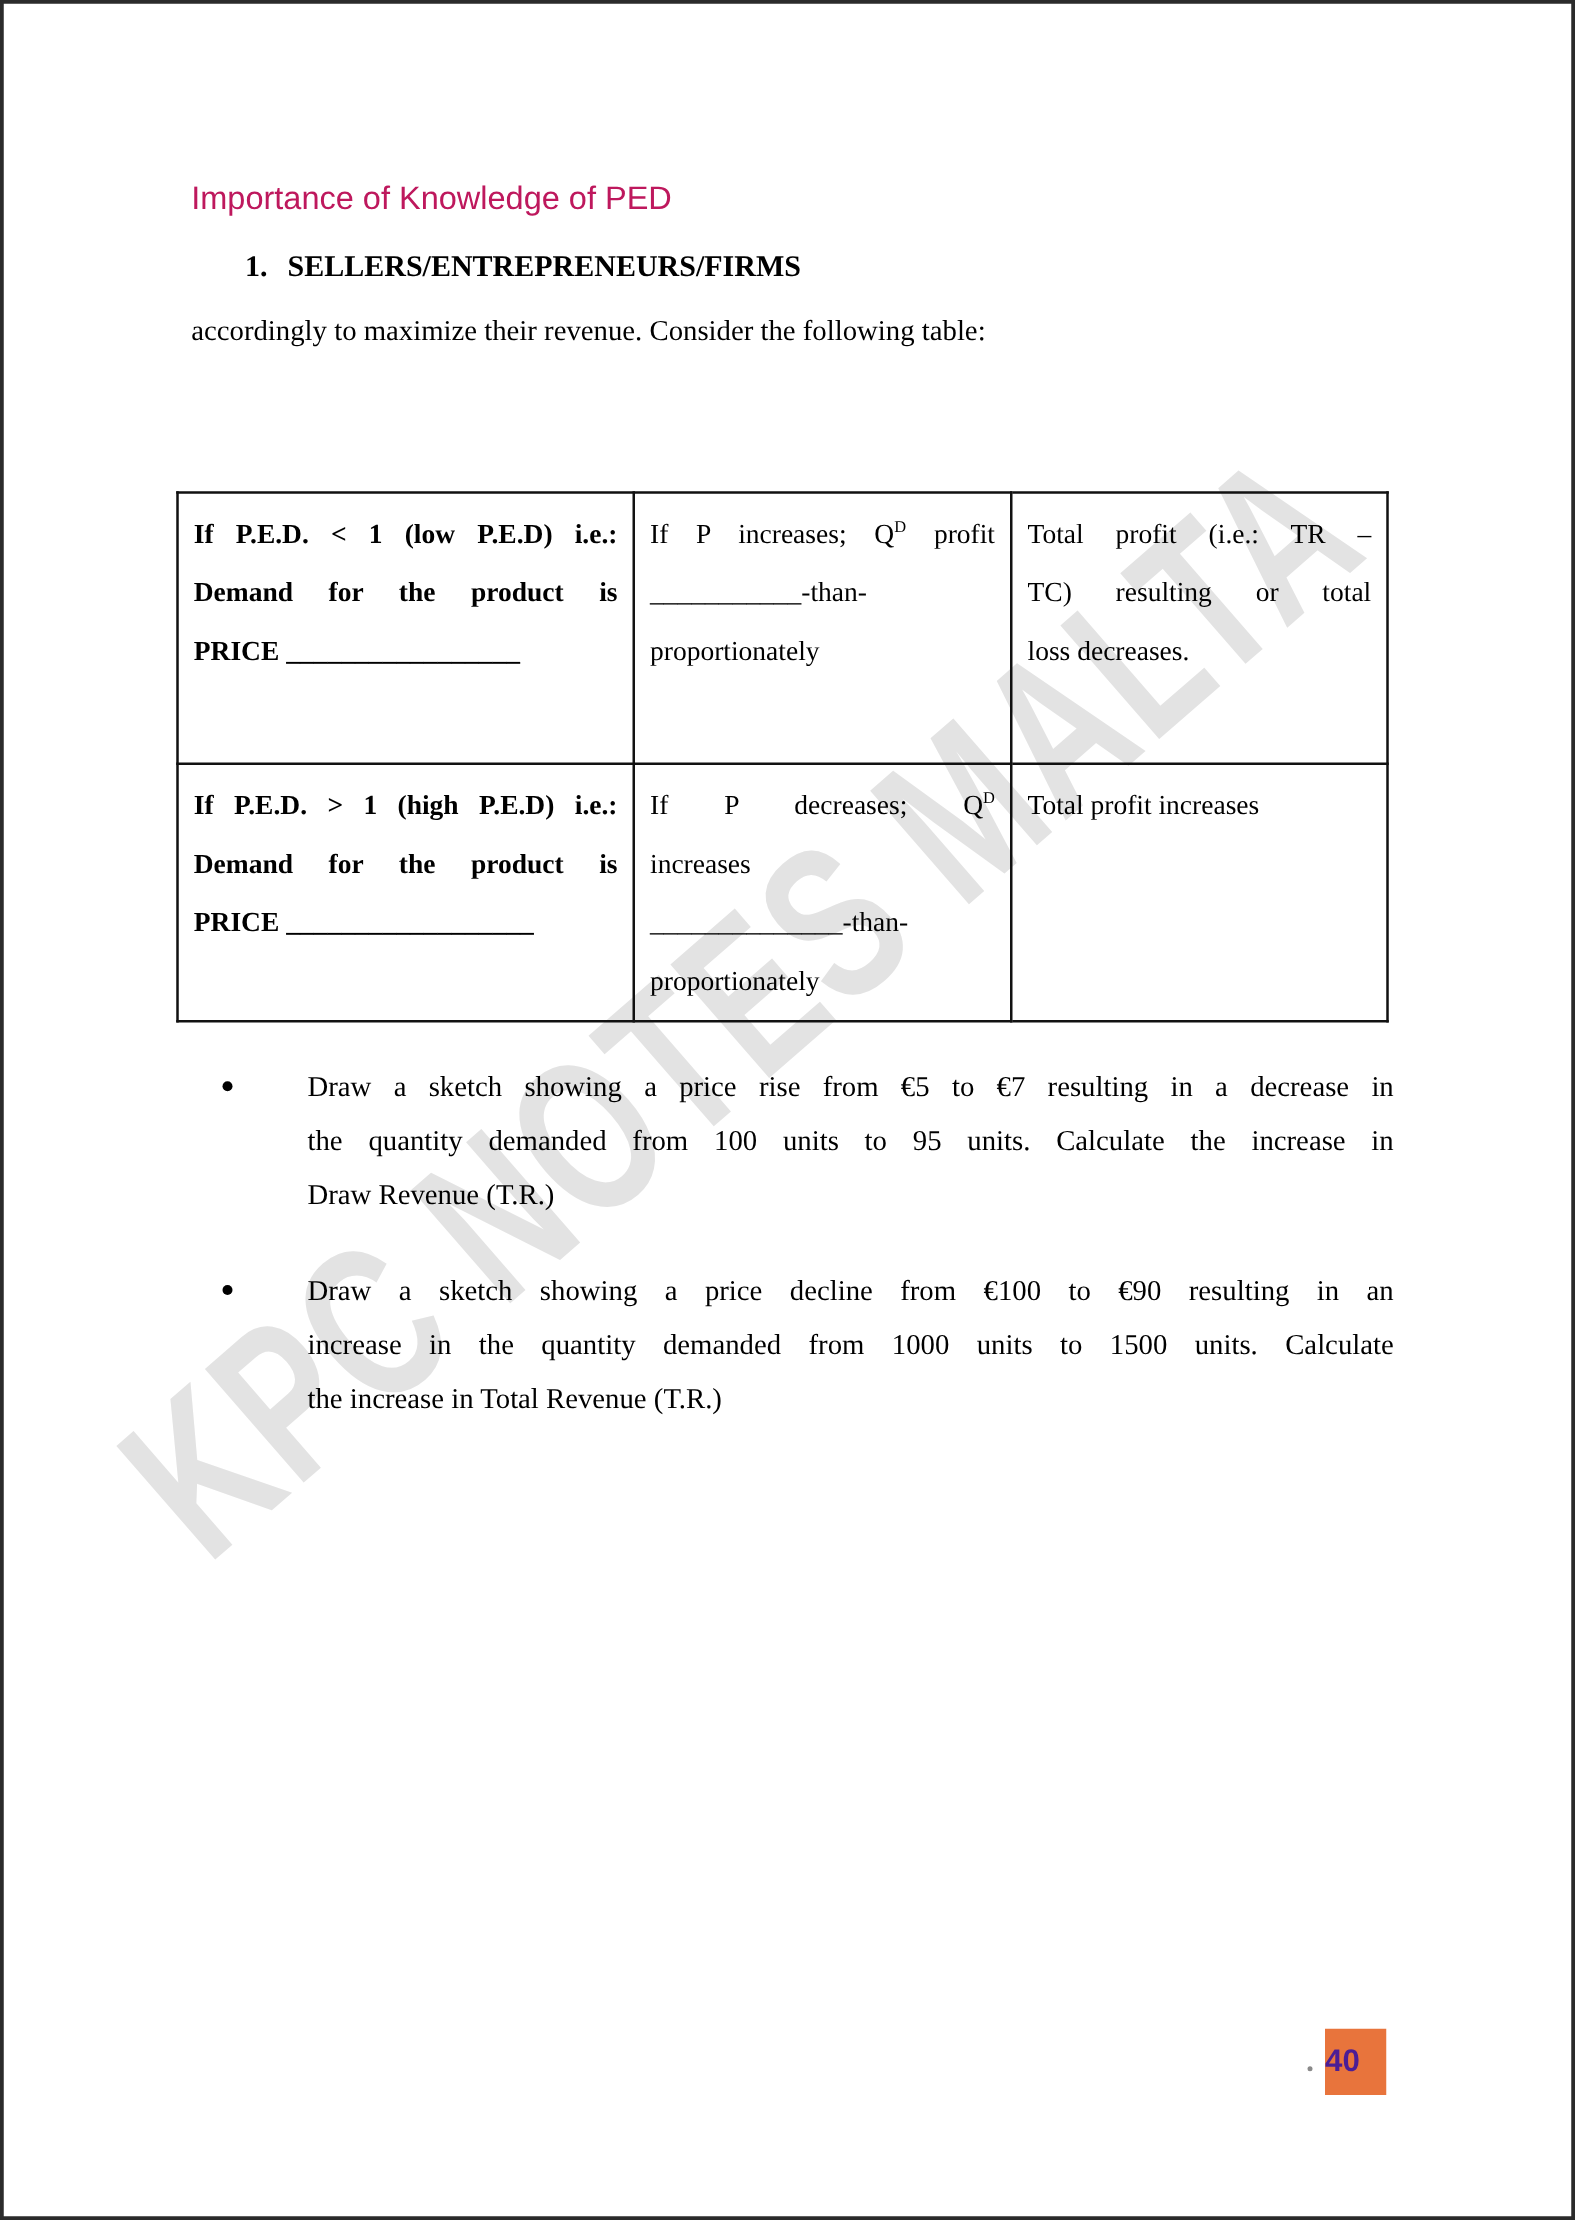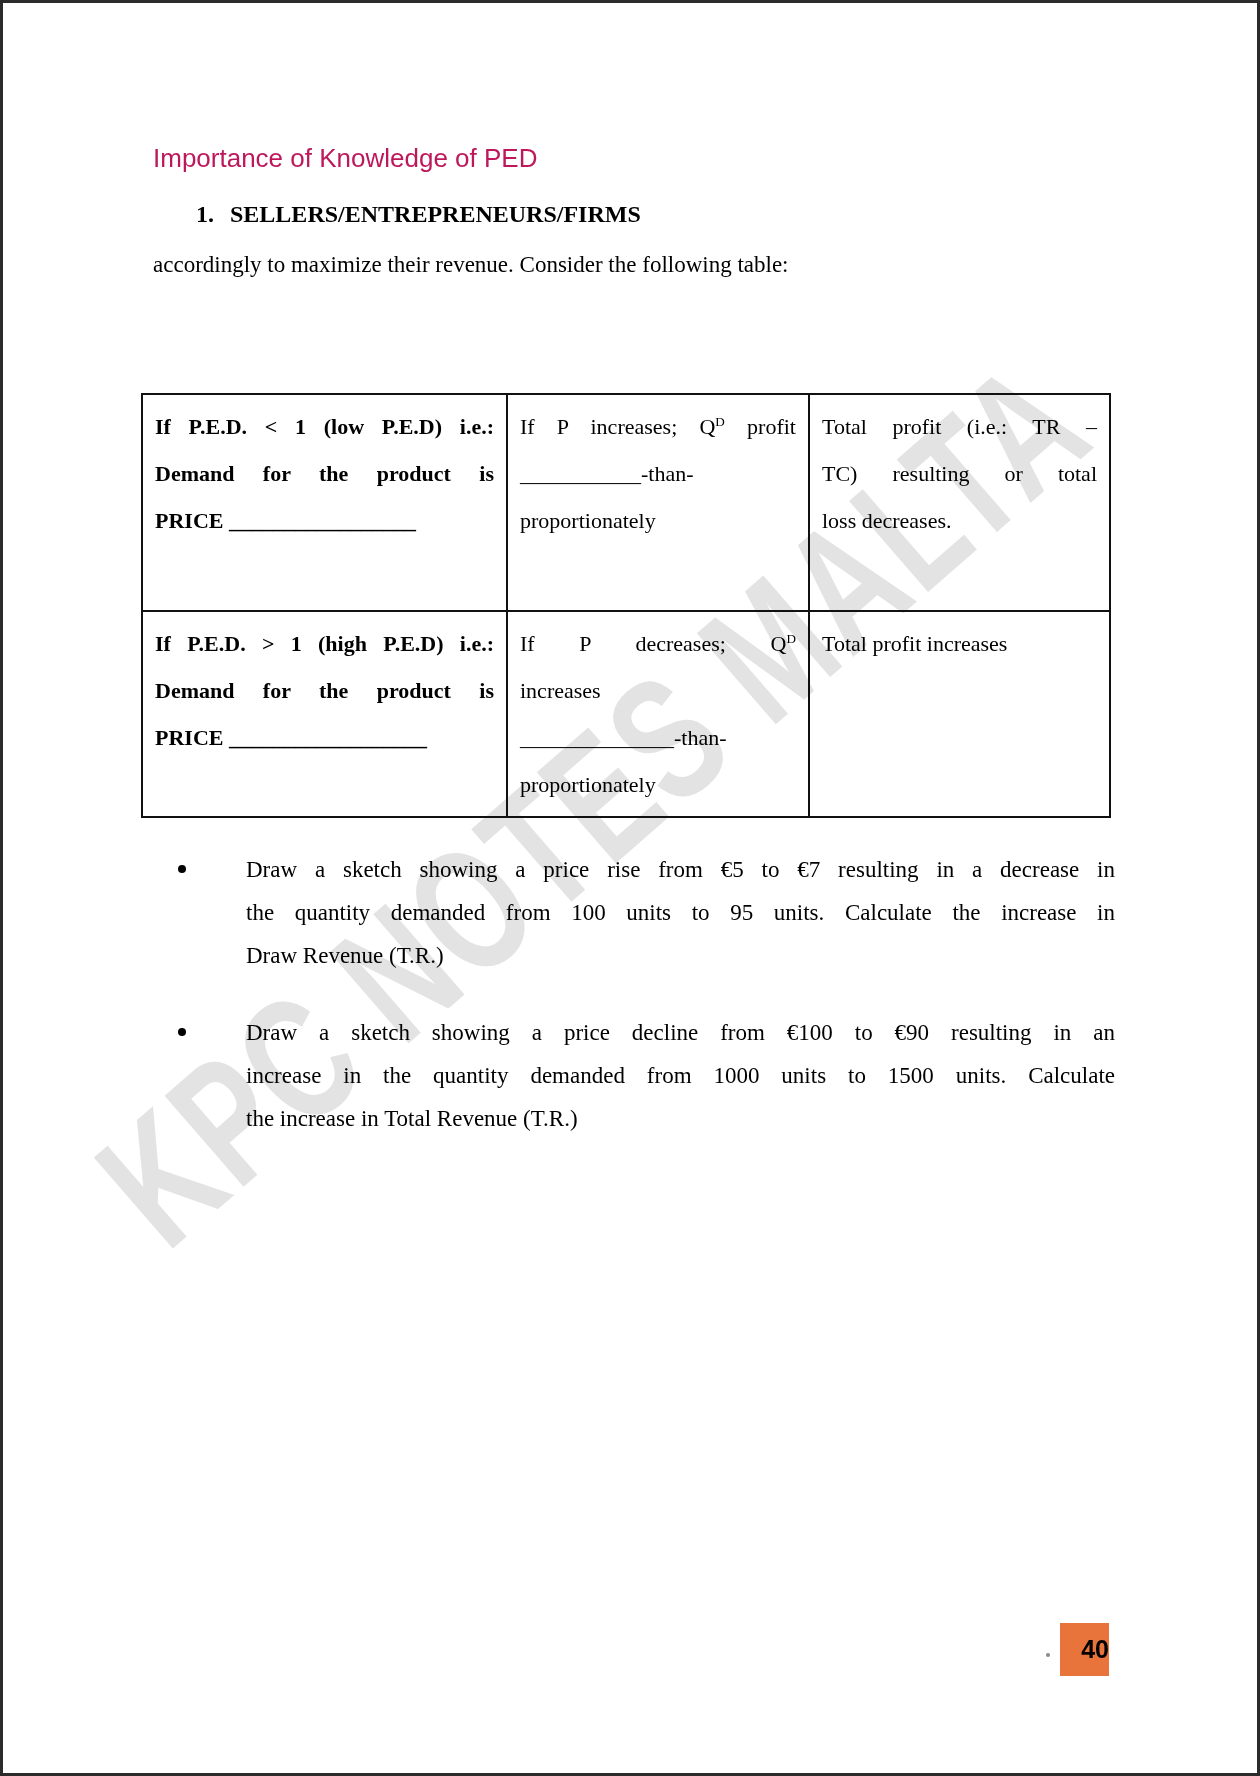--- a/index.html
+++ b/index.html
@@ -79,24 +79,24 @@
   }
   .bullet-marker .dot{
     width:8px;height:8px;border-radius:50%;
     background:#000;
   }
   .bullet-text{flex:1;}
   .page-number-box{
     position:absolute;left:1057px;top:1620px;
     width:49px;height:53px;
     background:#e8743c;
-    color:#000000;
+    color:#4c1d95;
     font-family:"Liberation Sans", sans-serif;
     font-weight:700;font-size:25px;
-    display:flex;align-items:center;justify-content:flex-end;
+    display:flex;align-items:center;justify-content:flex-start;
   }
   .stray-dot{
     position:absolute;left:1043px;top:1650px;
     width:4px;height:4px;border-radius:50%;
     background:#8a8a8a;
   }
 </style>
 </head>
 <body>
 

